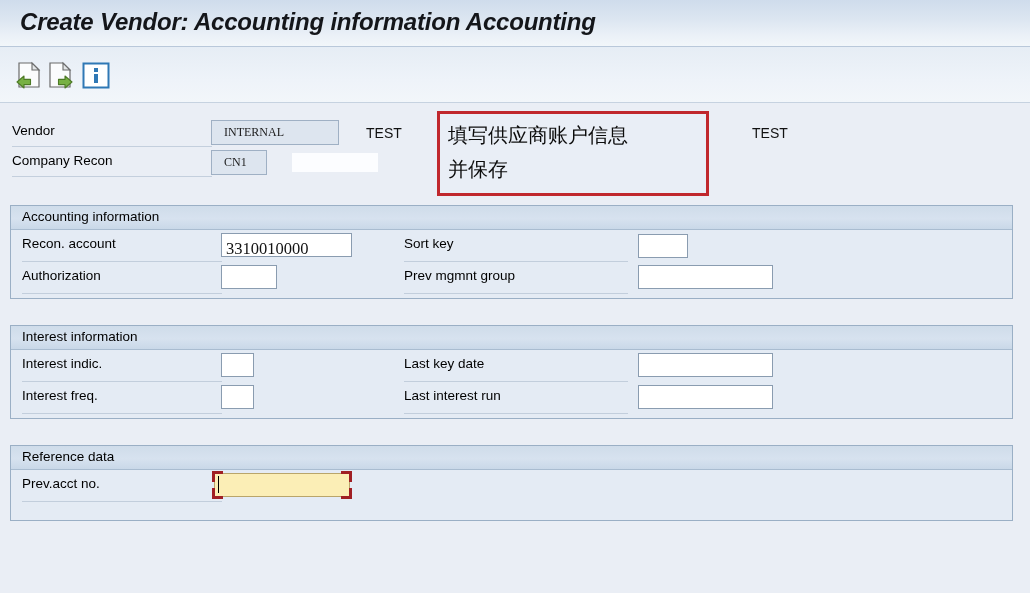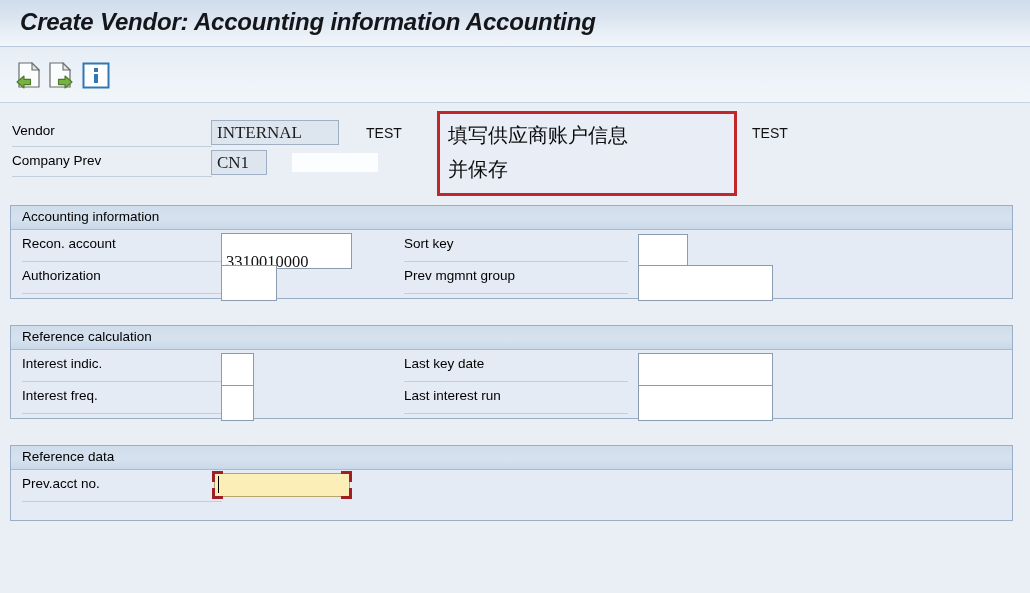--- a/index.html
+++ b/index.html
@@ -70,44 +70,44 @@
     left: 12px; width: 200px; height: 1px;
     bottom: 0;
     background: #c4cfdd;
   }
   .ro-field {
     position: absolute;
     background: #dde5ef;
     border: 1px solid #9fb0c4;
     box-sizing: border-box;
     font-family: "Liberation Serif", serif;
-    font-size: 17px;
+    font-size: 12px;
     color: #1b1b1b;
-    padding: 1px 5px;
+    padding: 1px 12px;
     line-height: 21px;
     height: 25px;
   }
   .blank-field {
     position: absolute;
     background: #fcfdff;
     border: none;
     box-sizing: border-box;
     height: 19px;
   }
   .plain-label {
     position: absolute;
     font-size: 14px;
     color: #111;
     font-family: "Liberation Sans", sans-serif;
   }
   
   .annot {
     position: absolute;
     left: 437px; top: 111px;
-    width: 300px; height: 85px;
+    width: 272px; height: 85px;
     border: 3px solid #c0272d;
     background: #e9eef6;
     box-sizing: border-box;
     padding: 4px 8px;
     font-size: 20px;
     line-height: 34px;
     color: #0c0c0c;
     font-family: "DejaVu Sans", sans-serif;
   }
   
@@ -151,21 +151,21 @@
   }
   .inp {
     position: absolute;
     background: #ffffff;
     border: 1px solid #8a9cb0;
     box-sizing: border-box;
     height: 24px;
     font-family: "Liberation Serif", serif;
     font-size: 16.5px;
     color: #111;
-    padding: 17px 4px;
+    padding: 4px 4px;
     line-height: 22px;
   }
   
   .focus-wrap {
     position: absolute;
   }
   .focus-field {
     position: absolute;
     left: 0; top: 0;
     width: 100%; height: 100%;
@@ -229,21 +229,21 @@
 
   <div class="hdr-row" style="top:14px;">
     <div class="hdr-label">Vendor</div>
     <div class="hdr-sep"></div>
     <div class="ro-field" style="left:211px; top:2px; width:128px;">INTERNAL</div>
     <div class="plain-label" style="left:366px; top:7px;">TEST</div>
     <div class="plain-label" style="left:752px; top:7px;">TEST</div>
   </div>
 
   <div class="hdr-row" style="top:44px;">
-    <div class="hdr-label">Company Prev</div>
+    <div class="hdr-label">Company Recon</div>
     <div class="hdr-sep"></div>
     <div class="ro-field" style="left:211px; top:2px; width:56px;">CN1</div>
     <div class="blank-field" style="left:292px; top:5px; width:86px;"></div>
   </div>
 </div>
 
 <div class="annot">
   <div>填写供应商账户信息</div>
   <div>并保存</div>
 </div>
@@ -270,21 +270,21 @@
       <div class="flabel" style="left:393px;">Prev mgmnt group</div>
       <div class="fline" style="left:393px; width:224px;"></div>
       <div class="inp" style="left:627px; top:3px; width:135px;"></div>
     </div>
 
   </div>
 </div>
 
 <div class="group" style="top:325px; height:94px;">
   <div class="group-hdr">
-    <span>Reference calculation</span>
+    <span>Interest information</span>
   </div>
   <div class="group-body">
 
     <div class="frow" style="height:32px;text-align:center;">
       <div class="flabel" style="left:11px;">Interest indic.</div>
       <div class="fline" style="left:11px; width:200px;"></div>
       <div class="inp" style="left:210px; top:3px; width:33px;"></div>
       <div class="flabel" style="left:393px;">Last key date</div>
       <div class="fline" style="left:393px; width:224px;"></div>
       <div class="inp" style="left:627px; top:3px; width:135px;"></div>

